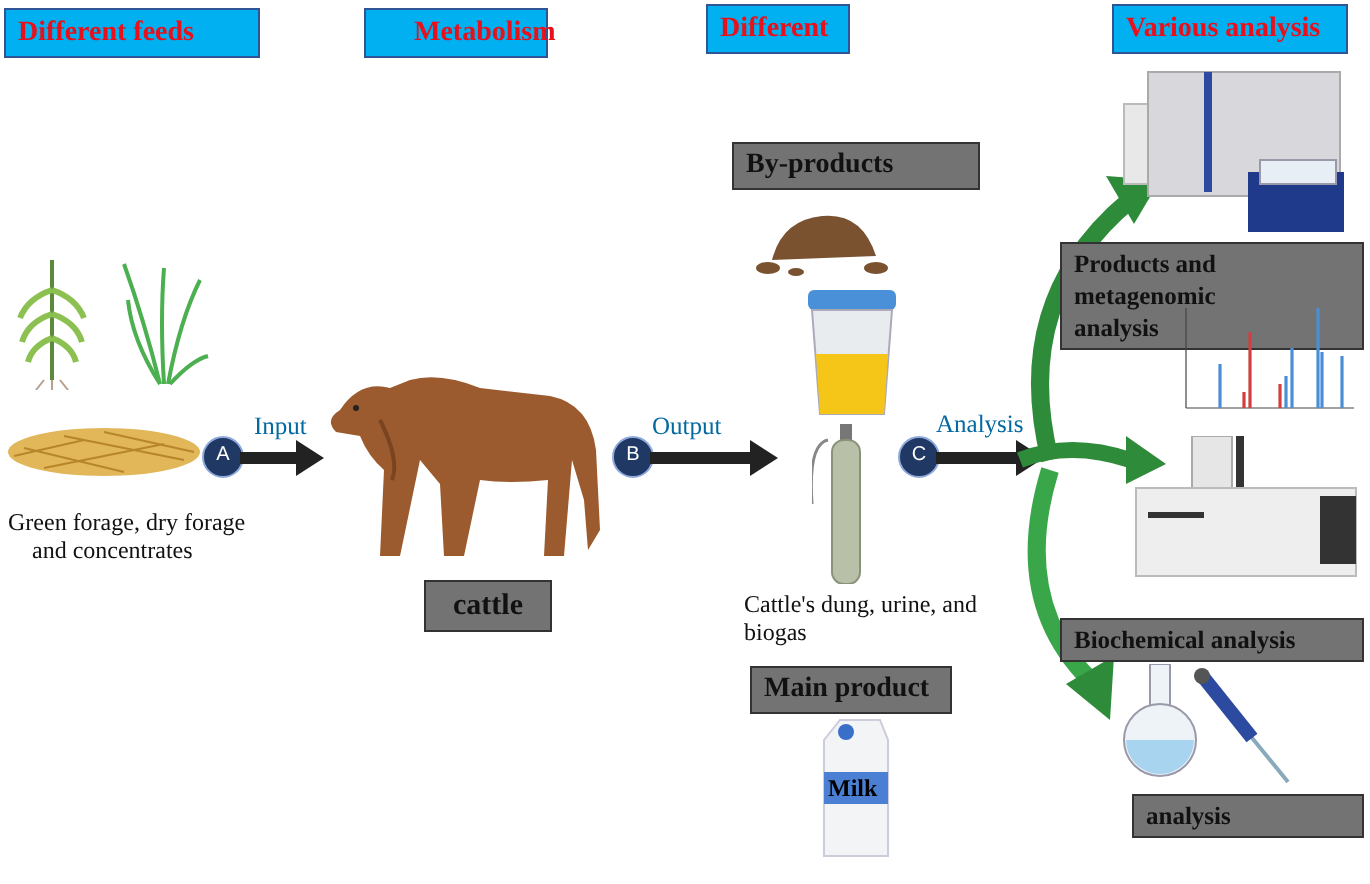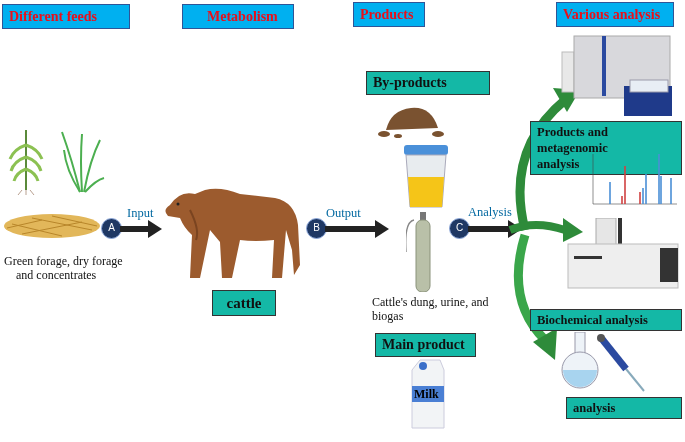--- a/index.html
+++ b/index.html
@@ -1,31 +1,31 @@
 <!DOCTYPE html>
 <html><head>
 <meta charset="utf-8">
 <style>
   * { box-sizing: border-box; margin: 0; padding: 0; }
   body { width: 685px; height: 442px; background: #ffffff; position: relative; overflow: hidden; font-family: "Liberation Serif", serif; }
   .hdr { position: absolute; background: #00b0f0; border: 1px solid #2f5597; color: #e8101a; font-weight: bold; font-size: 14px; height: 25px; line-height: 23px; padding: 0 6px; white-space: nowrap; }
-  .box { position: absolute; background: #14b8a6; border: 1.3px solid #333; font-weight: bold; color: #111; font-size: 13px; padding: 2px 6px; line-height: 16px; }
+  .box { position: absolute; background: #737373; border: 1.3px solid #333; font-weight: bold; color: #111; font-size: 13px; padding: 2px 6px; line-height: 16px; }
   .lbl { position: absolute; font-size: 12px; color: #111; line-height: 14px; text-align: right; }
   .red { position: absolute; color: #0369a1; font-size: 12.5px; }
   .arrow { position: absolute; height: 6px; background: #222; }
   .arrow::after { content: ""; position: absolute; right: -12px; top: -6px; border-left: 14px solid #222; border-top: 9px solid transparent; border-bottom: 9px solid transparent; }
   .circ { position: absolute; width: 21px; height: 21px; border-radius: 50%; background: #1f3864; border: 1.5px solid #8faadc; color: #fff; font-family: "Liberation Sans", sans-serif; font-size: 10px; text-align: center; line-height: 18px; }
   svg { position: absolute; }
 </style>
 </head>
 <body>
 
 <div class="hdr" style="left:2px;top:4px;width:128px;">Different feeds</div>
-<div class="hdr" style="left:182px;top:4px;width:112px;padding-left:24px;">Metabolism</div>
-<div class="hdr" style="left:353px;top:2px;width:72px;">Products</div>
+<div class="hdr" style="left:182px;top:4px;width:92px;padding-left:24px;">Metabolism</div>
+<div class="hdr" style="left:353px;top:2px;width:72px;">Different</div>
 <div class="hdr" style="left:556px;top:2px;width:118px;">Various analysis</div>
 
 <svg style="left:6px;top:125px" width="40" height="70" viewBox="0 0 40 70">
   <line x1="20" y1="5" x2="20" y2="65" stroke="#5a8a3a" stroke-width="2"></line>
   <g stroke="#8cc152" stroke-width="3" fill="none">
     <path d="M20 20 Q8 24 4 34"></path>
       <path d="M20 20 Q32 24 36 34"></path>
     <path d="M20 32 Q8 36 5 46"></path>
       <path d="M20 32 Q32 36 35 46"></path>
     <path d="M20 44 Q10 48 8 56"></path>

